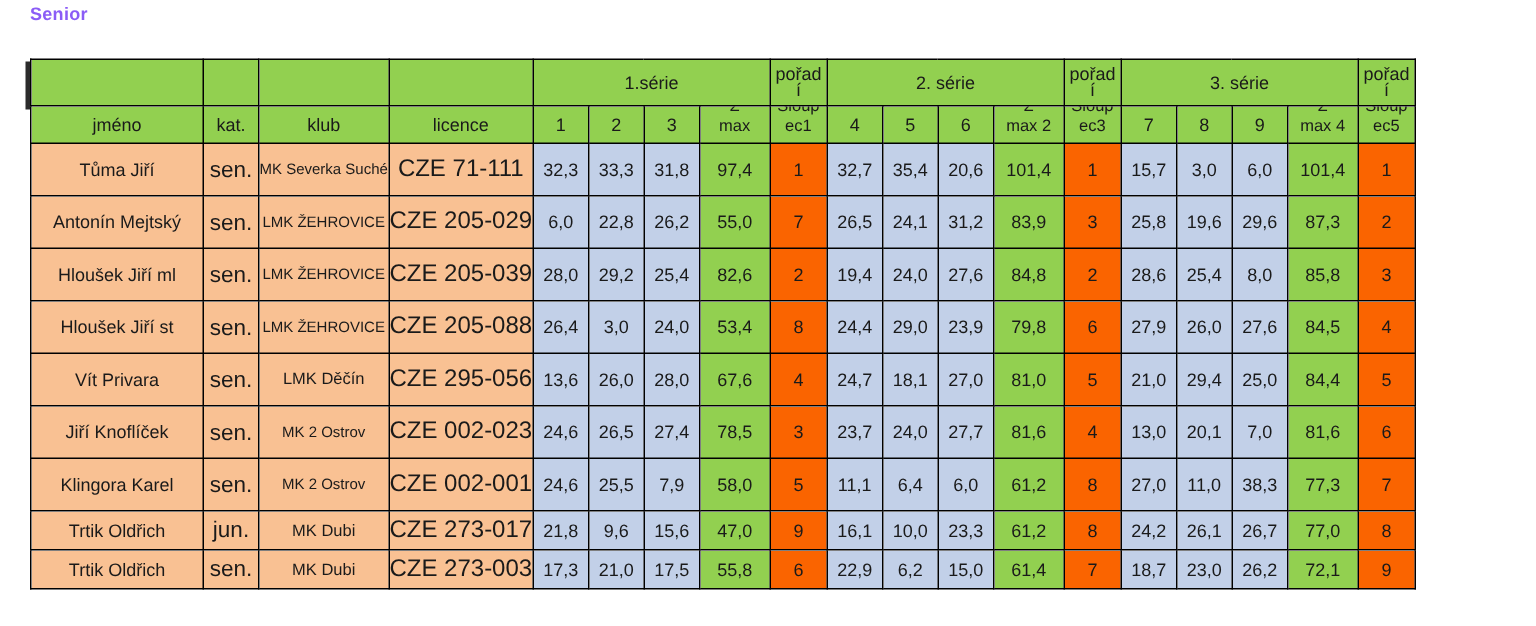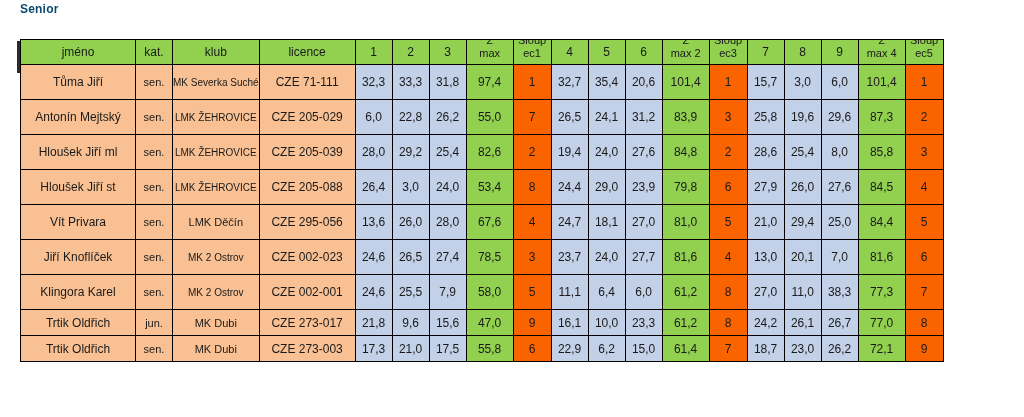--- a/index.html
+++ b/index.html
@@ -6,21 +6,21 @@
   body{
     width:1024px;height:417px;
     background:#ffffff;
     font-family:"Liberation Sans","DejaVu Sans",sans-serif;
     overflow:hidden;
   }
   .page{position:relative;width:1024px;height:417px;}
 
   .sheet-title{
     position:absolute;left:20px;top:2px;
-    font-size:12px;font-weight:bold;color:#0c4a6e;
+    font-size:12px;font-weight:bold;color:#8b5cf6;
     letter-spacing:.2px;
   }
 
   
   .row-handle{
     position:absolute;left:17px;top:41px;width:3px;height:32px;
     background:#2b2b2b;
   }
 
   .tbl-wrap{position:absolute;left:20px;top:39px;}
@@ -71,22 +71,22 @@
 
   
   tbody tr{height:34px;padding-left:32px;}
   tbody td{height:34px;font-size:12px;}
   tr.short{height:25px;}
   tr.short td{height:25px;text-align:center;}
 
   .klub{font-size:10px;font-weight:bold;line-height:11px;white-space:normal;margin-left:17px;}
   .klub-1{font-size:11px;font-weight:bold;white-space:nowrap;}
   .name{font-weight:bold;font-size:12px;}
-  .kat{font-size:11px;}
-  .lic{font-size:12px;}
+  .kat{font-size:15px;}
+  .lic{font-size:16px;}
 
   
   col.c-name{width:115px;}
   col.c-kat{width:37px;}
   col.c-klub{width:85px;}
   col.c-lic{width:96px;}
   col.c-sc{width:37px;}
   col.c-sum{width:47px;}
   col.c-rank{width:38px;}
 </style>
@@ -116,20 +116,41 @@
           <col class="c-sc">
           <col class="c-sum">
           <col class="c-rank">
         <col class="c-sc">
           <col class="c-sc">
           <col class="c-sc">
           <col class="c-sum">
           <col class="c-rank">
       </colgroup>
       <thead>
+        <tr class="hdr-top">
+          <td class="g"></td>
+          <td class="g"></td>
+          <td class="g"></td>
+          <td class="g"></td>
+          <td class="g" colspan="4">1.série</td>
+          <td class="g porad">
+            <span>pořad</span>
+            <span>í</span>
+          </td>
+          <td class="g" colspan="4">2. série</td>
+          <td class="g porad">
+            <span>pořad</span>
+            <span>í</span>
+          </td>
+          <td class="g" colspan="4">3. série</td>
+          <td class="g porad">
+            <span>pořad</span>
+            <span>í</span>
+          </td>
+        </tr>
         <tr class="hdr-sub">
           <td class="g bold">jméno</td>
           <td class="g">kat.</td>
           <td class="g bold">klub</td>
           <td class="g">licence</td>
 
           <td class="g">1</td>
           <td class="g">2</td>
           <td class="g">3</td>
           <td class="g">

